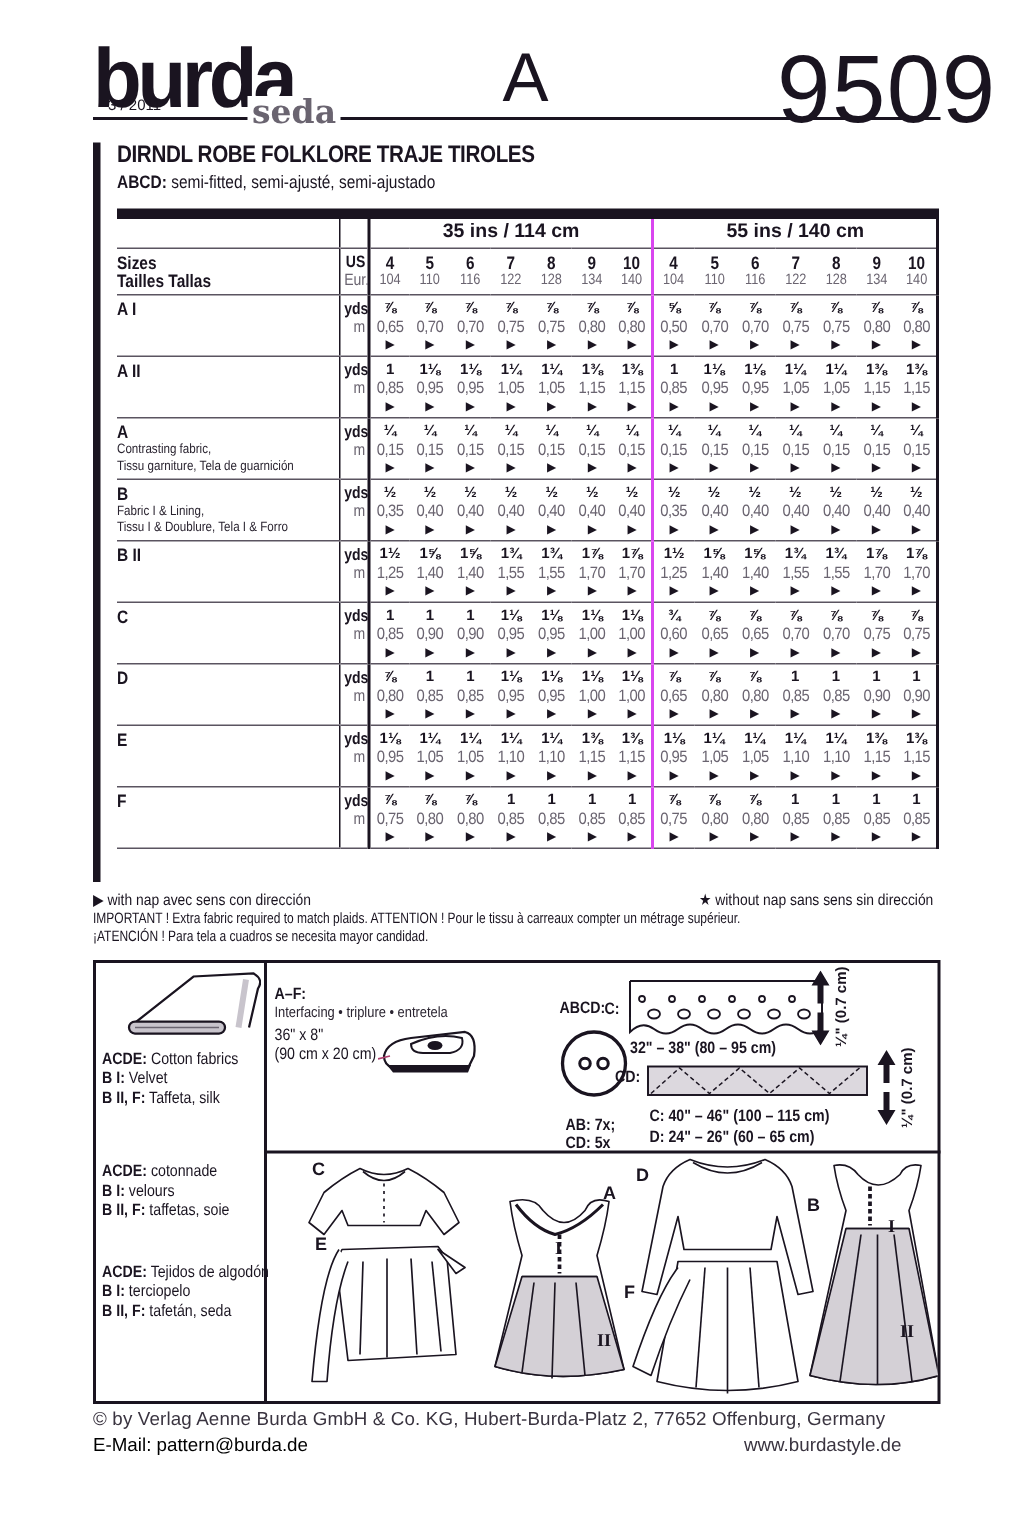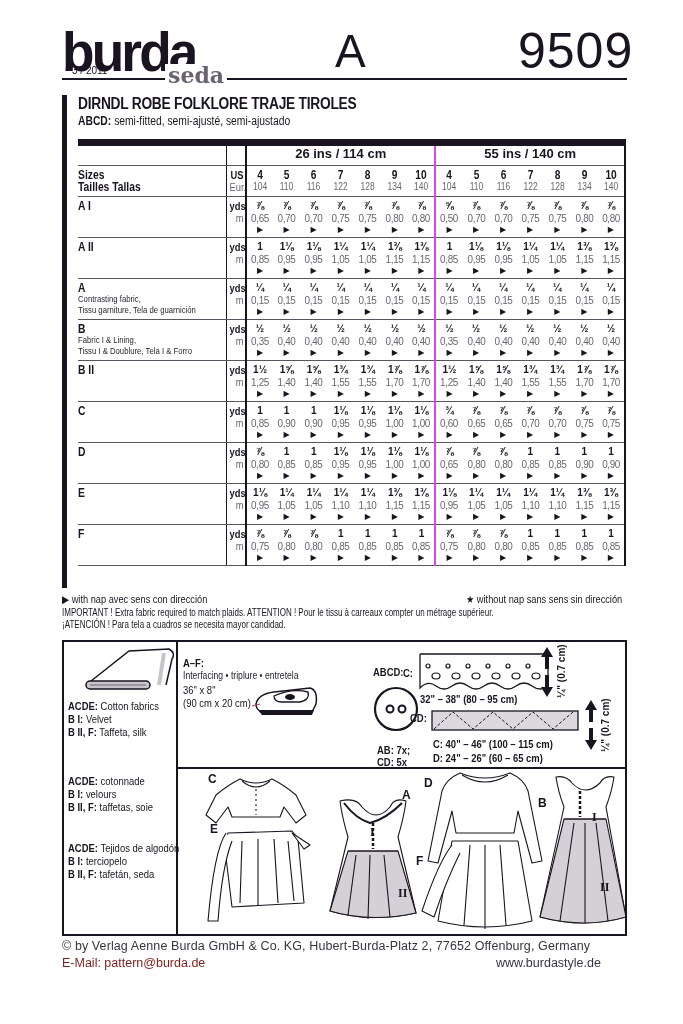--- a/index.html
+++ b/index.html
@@ -5,21 +5,21 @@
   * { box-sizing: border-box; margin: 0; padding: 0; }
   html, body { width: 683px; height: 1024px; background: #ffffff; overflow: hidden; }
   body { position: relative; font-family: "Liberation Sans", sans-serif; color: #1a1420; }
   .abs { position: absolute; }
 
   
   .issue { left: 72px; top: 26px; font-size: 10px; color: #1a1420; font-family: "Liberation Sans Narrow", "Liberation Sans", sans-serif; margin-top: 39px; }
   .logo { left: 62px; top: 24px; font-size: 56px; font-weight: bold; letter-spacing: -3px; line-height: 1; color: #1a1420; transform: scaleX(0.95); transform-origin: left; }
   .logo-style { left: 165px; top: 64px; font-family: "DejaVu Serif", serif; font-weight: bold; font-size: 22px; color: #6a6470; background: #fff; padding: 0 3px; line-height: 1; }
   .letter { left: 335px; top: 24px; font-size: 46px; font-weight: normal; color: #1a1420; }
-  .number { left: 518px; top: 22px; font-size: 50px; color: #1a1420; letter-spacing: 1px; }
+  .number { left: 518px; top: 22px; font-size: 64px; color: #1a1420; letter-spacing: 1px; }
   .hr-top { left: 62px; top: 78px; width: 565px; height: 2px; background: #1a1420; }
 
   .leftbar { left: 62px; top: 95px; width: 5px; height: 493px; background: #1a1420; }
 
   .title { left: 78px; top: 95px; font-size: 16px; font-weight: bold; letter-spacing: -0.3px; transform: scaleX(0.86); transform-origin: left; white-space: nowrap; }
   .subtitle { left: 78px; top: 114px; font-size: 12px; transform: scaleX(0.86); transform-origin: left; white-space: nowrap; }
   .subtitle b { font-weight: bold; }
 
   
   .tbl { left: 78px; top: 139px; width: 548px; }
@@ -69,21 +69,21 @@
   .trim-c-label { left: 403px; top: 667px; font-size: 11px; font-weight: bold; transform: scaleX(0.86); transform-origin: left; }
   .trim-c-dim { left: 420px; top: 693px; font-size: 11px; font-weight: bold; transform: scaleX(0.86); transform-origin: left; white-space: nowrap; }
   .trim-cd-label { left: 410px; top: 712px; font-size: 11px; font-weight: bold; transform: scaleX(0.86); transform-origin: left; }
   .trim-cd-dim { left: 433px; top: 737px; font-size: 11px; line-height: 14px; font-weight: bold; transform: scaleX(0.86); transform-origin: left; white-space: nowrap; }
   .rot-label { font-size: 10px; font-weight: bold; transform: rotate(-90deg); transform-origin: left top; white-space: nowrap; }
 
   .ill-label { font-size: 12px; font-weight: bold; font-family: "Liberation Sans", sans-serif; }
   .ill-roman { font-size: 12px; font-weight: bold; font-family: "Liberation Serif", serif; }
 
   .footer1 { left: 62px; top: 939px; font-size: 12.5px; color: #3a3440; white-space: nowrap; letter-spacing: 0.1px; }
-  .footer2 { left: 62px; top: 956px; font-size: 12.5px; color: #7f1d1d; white-space: nowrap; }
+  .footer2 { left: 62px; top: 956px; font-size: 12.5px; color: #000000; white-space: nowrap; }
   .footer3 { left: 496px; top: 956px; font-size: 12.5px; color: #3a3440; white-space: nowrap; }
 </style>
 </head>
 <body>
 
 <div class="abs logo">burda</div>
 <div class="abs issue">3 / 2011</div>
 <div class="abs hr-top"></div>
 <div class="abs logo-style">seda</div>
 <div class="abs letter">A</div>
@@ -94,21 +94,21 @@
 <div class="abs title">DIRNDL   ROBE FOLKLORE   TRAJE TIROLES</div>
 <div class="abs subtitle"><b>ABCD:</b><span> semi-fitted, semi-ajusté, semi-ajustado</span></div>
 
 <div class="abs tbl">
   <div class="thick"></div>
   <table id="yt">
     <tbody id="ytbody">
       <tr class="head1">
         <td class="c-label"></td>
         <td class="c-unit"></td>
-        <td class="c-grp1" colspan="7">26 ins / 114 cm</td>
+        <td class="c-grp1" colspan="7">35 ins / 114 cm</td>
         <td class="c-grp2 c-last" colspan="7">55 ins / 140 cm</td>
       </tr>
       <tr class="head2" id="sizes-row">
         <td class="c-label">
           <span class="rowname">Sizes</span>
           <span class="rowname">Tailles  Tallas</span>
         </td>
         <td class="c-unit">
           <span class="unit-y" style="padding-top:0">US</span>
           <span class="unit-m">Eur.</span>

